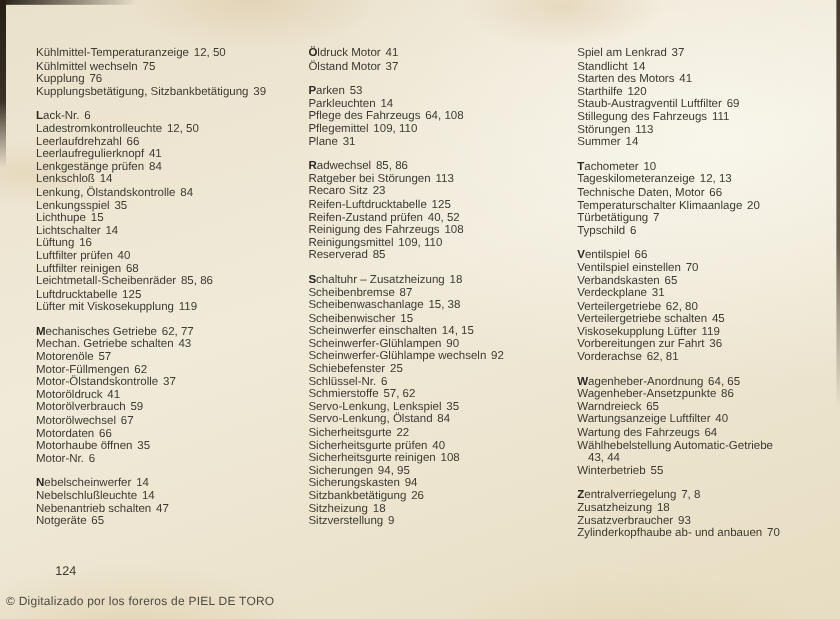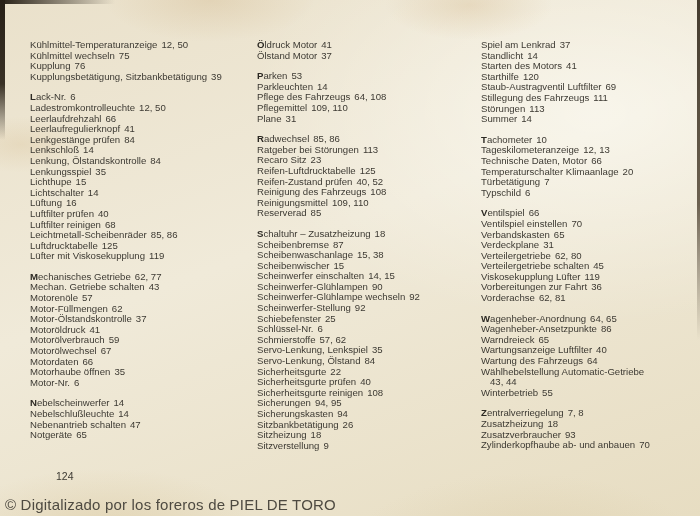--- a/index.html
+++ b/index.html
@@ -35,26 +35,26 @@
   .col-1{left:30px;}
   .col-2{left:257px;}
   .col-3{left:481px;}
   .group{margin-bottom:10px;}
   .entry{white-space:nowrap;}
   .entry .pages{margin-left:4px;}
   .entry b{font-weight:700;color:#2c2923;}
   .wrap-pages{padding-left:9px;white-space:nowrap;}
 
   .page-number{
-    position:absolute;left:56px;top:470px;
+    position:absolute;left:46px;top:470px;
     font-size:10.5px;color:#3d3a33;
   }
   .watermark{
     position:absolute;left:5px;top:496px;
-    font-size:15px;color:#4e4a41;letter-spacing:.2px;text-align:right;
+    font-size:10px;color:#4e4a41;letter-spacing:.2px;text-align:right;
   }
 </style>
 </head>
 <body>
 
 <div class="scan">
   <div class="edge-top"></div>
   <div class="edge-left"></div>
   <div class="edge-right"></div>
 
@@ -126,21 +126,20 @@
         <div class="entry"><span class="term">Reserverad</span><span class="pages">85</span></div>
       </div>
       <div class="group">
         <div class="entry"><span class="term"><b>S</b>chaltuhr – Zusatzheizung</span><span class="pages">18</span></div>
         <div class="entry"><span class="term">Scheibenbremse</span><span class="pages">87</span></div>
         <div class="entry"><span class="term">Scheibenwaschanlage</span><span class="pages">15, 38</span></div>
         <div class="entry"><span class="term">Scheibenwischer</span><span class="pages">15</span></div>
         <div class="entry"><span class="term">Scheinwerfer einschalten</span><span class="pages">14, 15</span></div>
         <div class="entry"><span class="term">Scheinwerfer-Glühlampen</span><span class="pages">90</span></div>
         <div class="entry"><span class="term">Scheinwerfer-Glühlampe wechseln</span><span class="pages">92</span></div>
-        <div class="entry"><span class="term">Scheinwerfer-Stellung</span><span class="pages">92</span></div>
         <div class="entry"><span class="term">Schiebefenster</span><span class="pages">25</span></div>
         <div class="entry"><span class="term">Schlüssel-Nr.</span><span class="pages">6</span></div>
         <div class="entry"><span class="term">Schmierstoffe</span><span class="pages">57, 62</span></div>
         <div class="entry"><span class="term">Servo-Lenkung, Lenkspiel</span><span class="pages">35</span></div>
         <div class="entry"><span class="term">Servo-Lenkung, Ölstand</span><span class="pages">84</span></div>
         <div class="entry"><span class="term">Sicherheitsgurte</span><span class="pages">22</span></div>
         <div class="entry"><span class="term">Sicherheitsgurte prüfen</span><span class="pages">40</span></div>
         <div class="entry"><span class="term">Sicherheitsgurte reinigen</span><span class="pages">108</span></div>
         <div class="entry"><span class="term">Sicherungen</span><span class="pages">94, 95</span></div>
         <div class="entry"><span class="term">Sicherungskasten</span><span class="pages">94</span></div>

